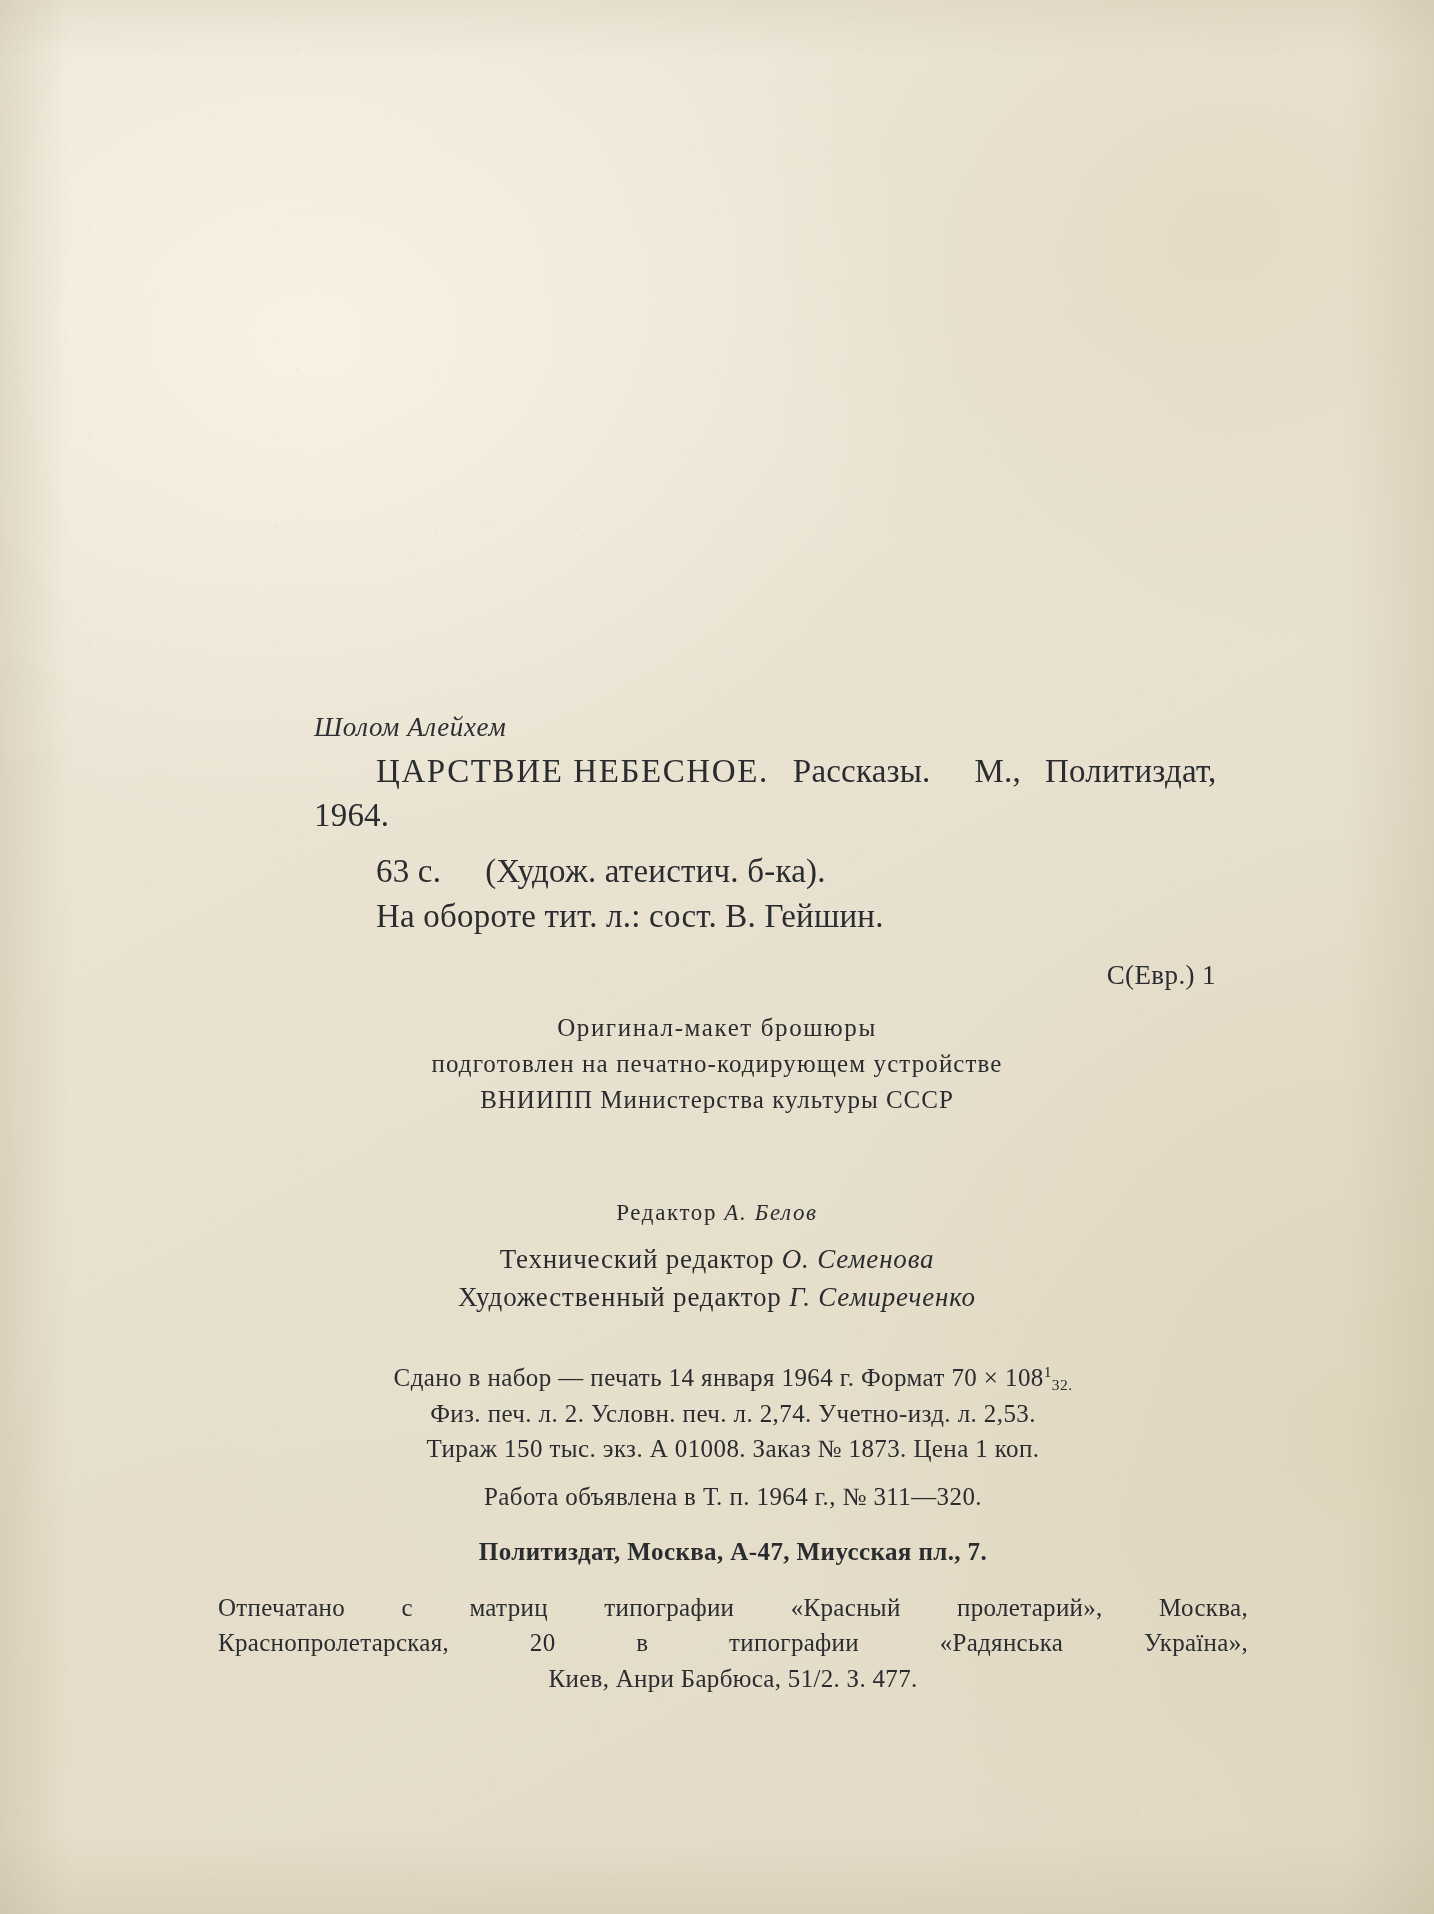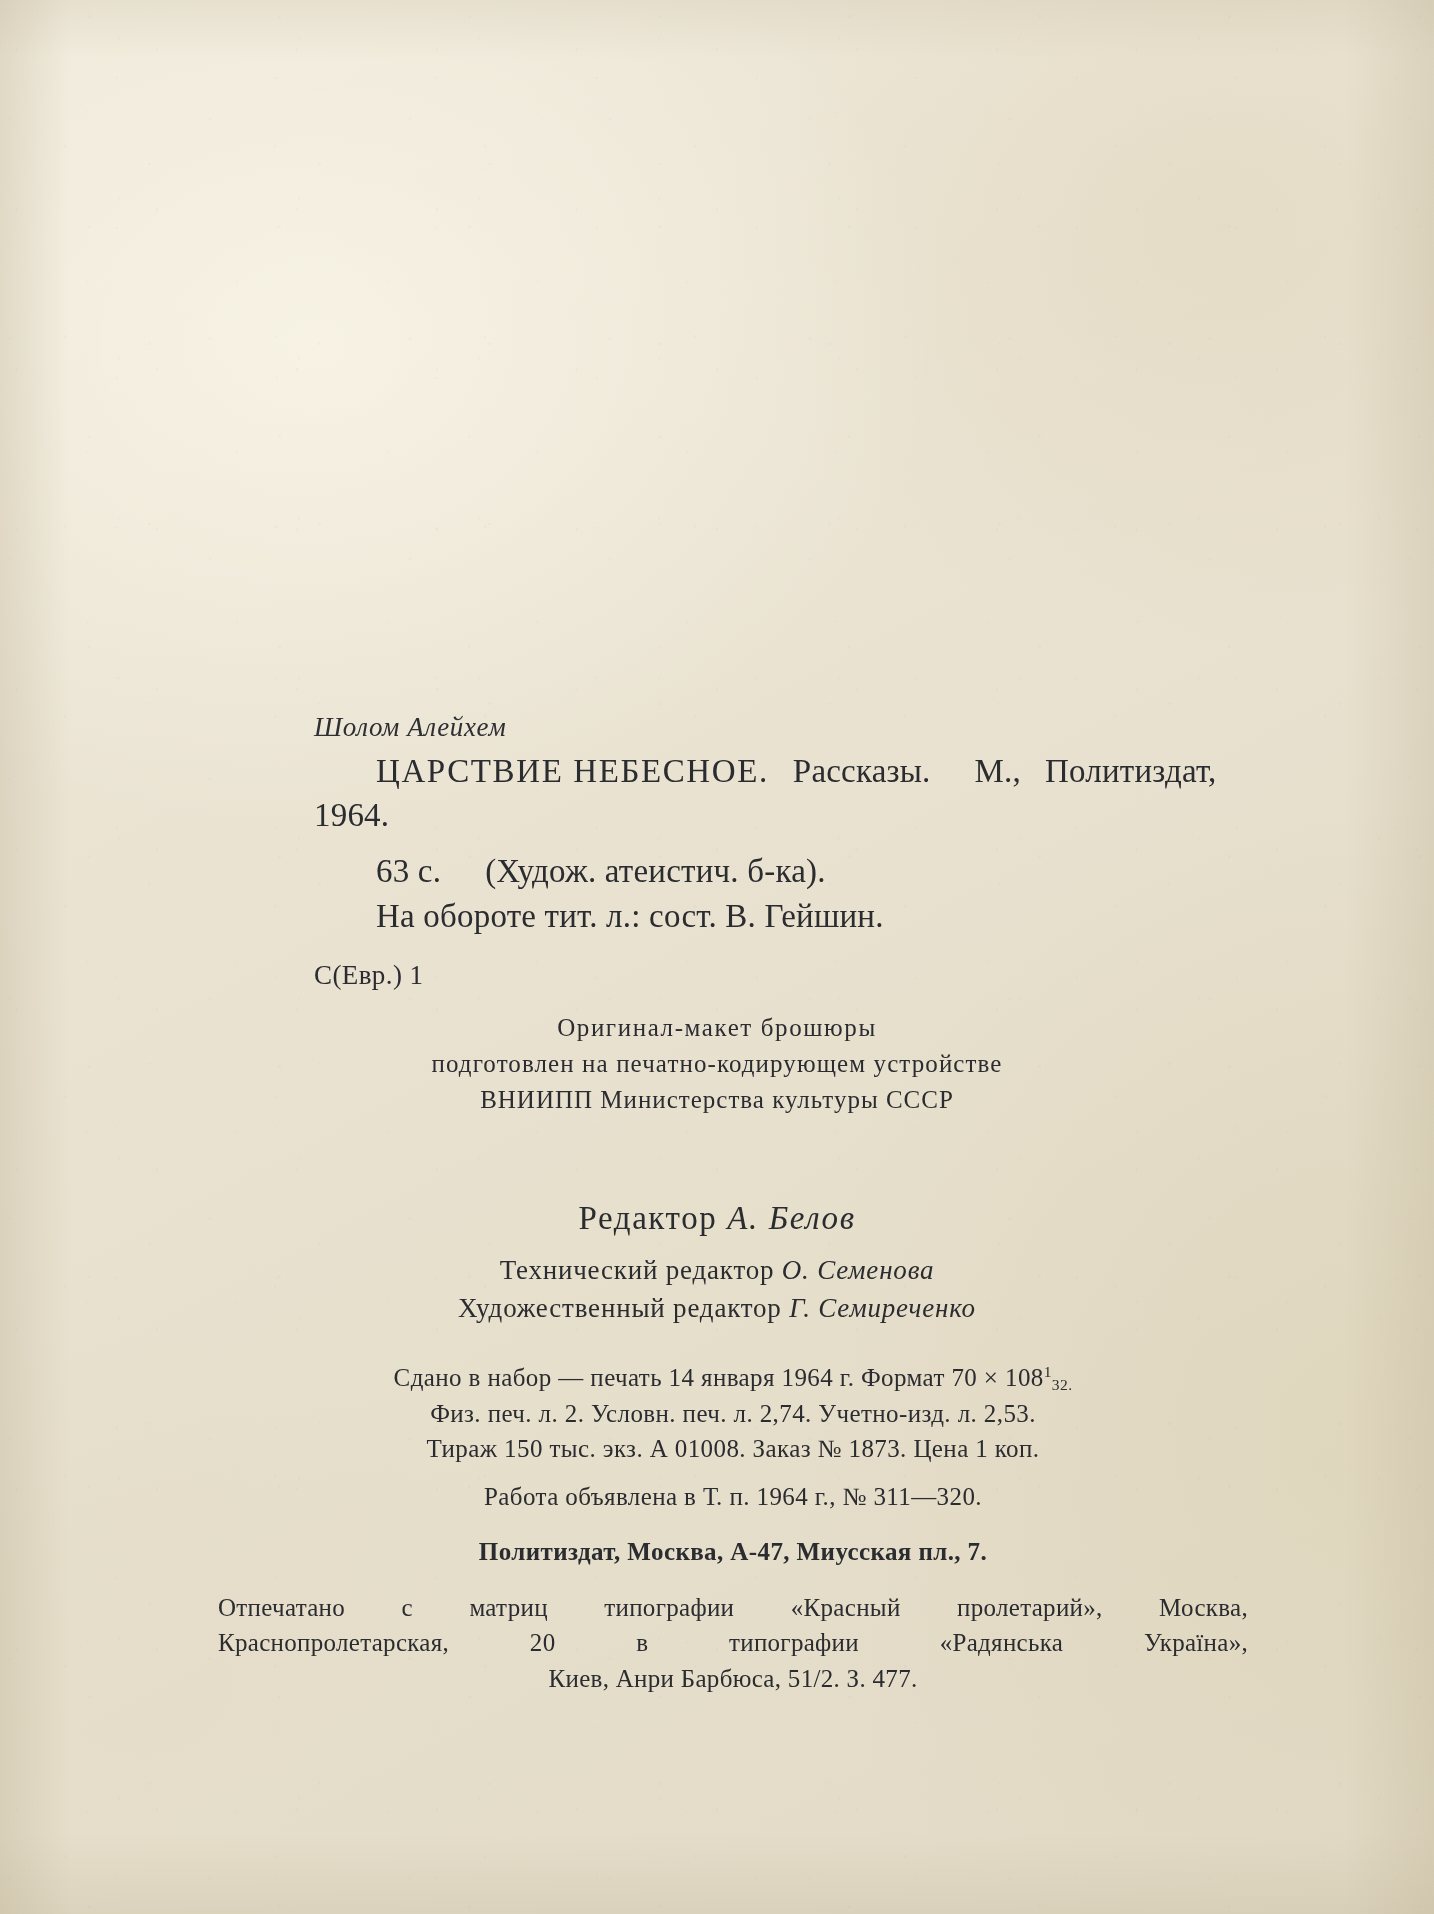--- a/index.html
+++ b/index.html
@@ -86,20 +86,21 @@
     text-indent: -62px;
     padding-left: 62px;
   }
   .cip-title-row .caps {
     letter-spacing: 1.6px;
   }
   .sp-lg { display: inline-block; width: 44px; }
   .sp-md { display: inline-block; width: 24px; }
   .cip-indent { margin-left: 62px; }
   .cip-code {
+    text-align: right;
     margin-top: 22px;
     font-size: 27px;
     letter-spacing: 0.4px;
     padding-right: 78px;
   }
 
   
   .maket {
     position: absolute;
     left: 0;
@@ -118,21 +119,21 @@
 
   
   .editors {
     position: absolute;
     left: 0;
     top: 1200px;
     width: 1434px;
     text-align: center;
   }
   .ed-main {
-    font-size: 33px;
+    font-size: 23px;
     letter-spacing: 1.6px;
     margin-bottom: 14px;
   }
   .ed-main .nm { font-style: italic; }
   .ed-sub {
     font-size: 27px;
     letter-spacing: 0.8px;
     line-height: 1.42;
   }
   .ed-sub .nm { font-style: italic; }

